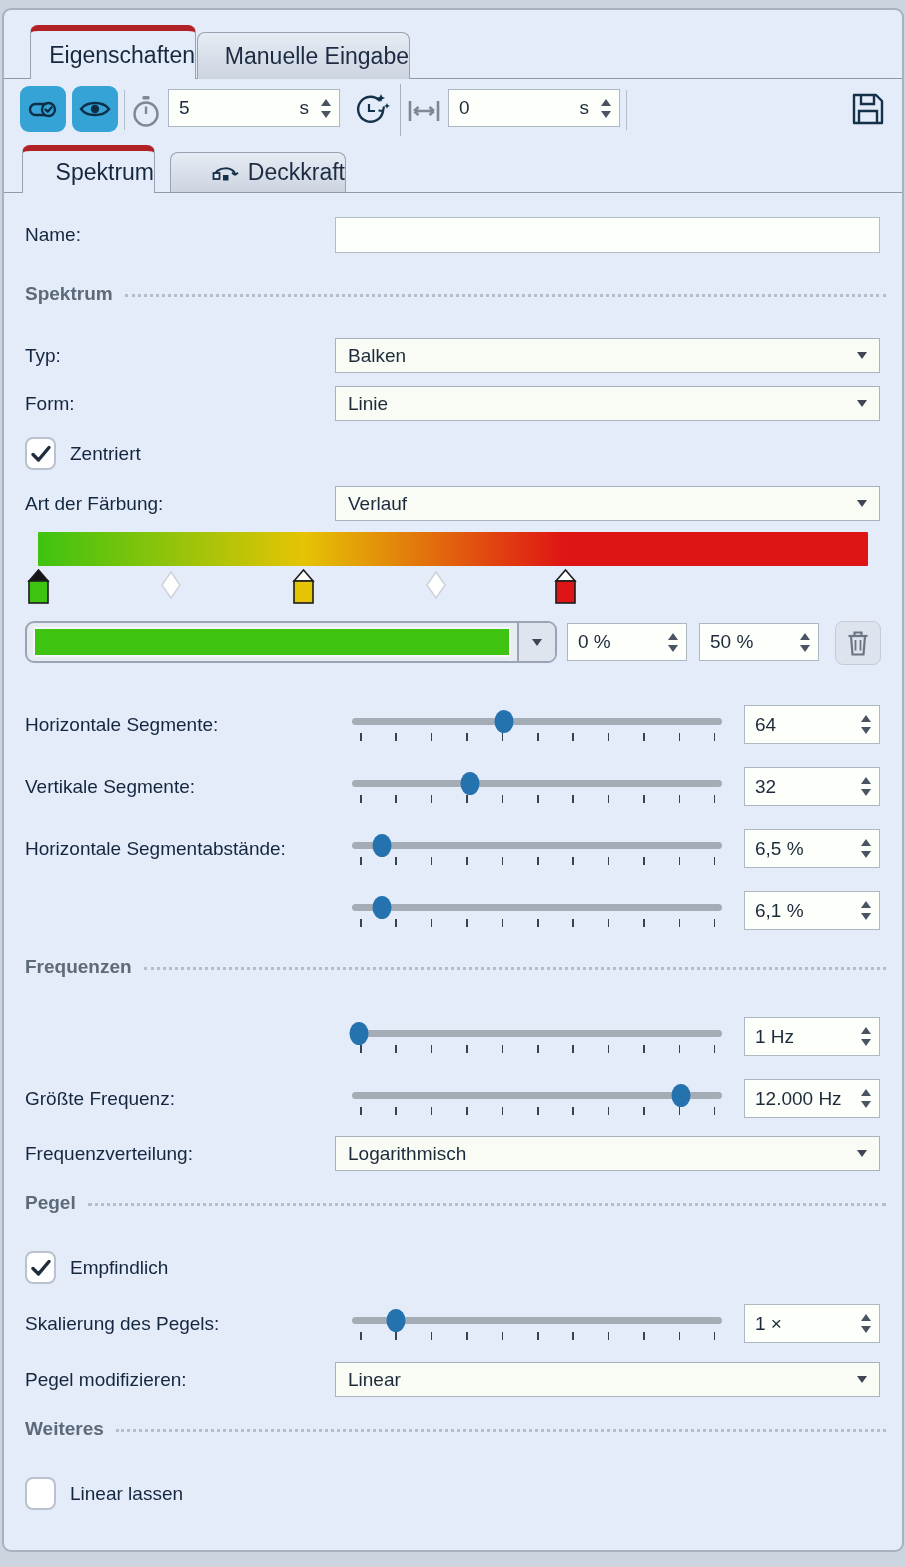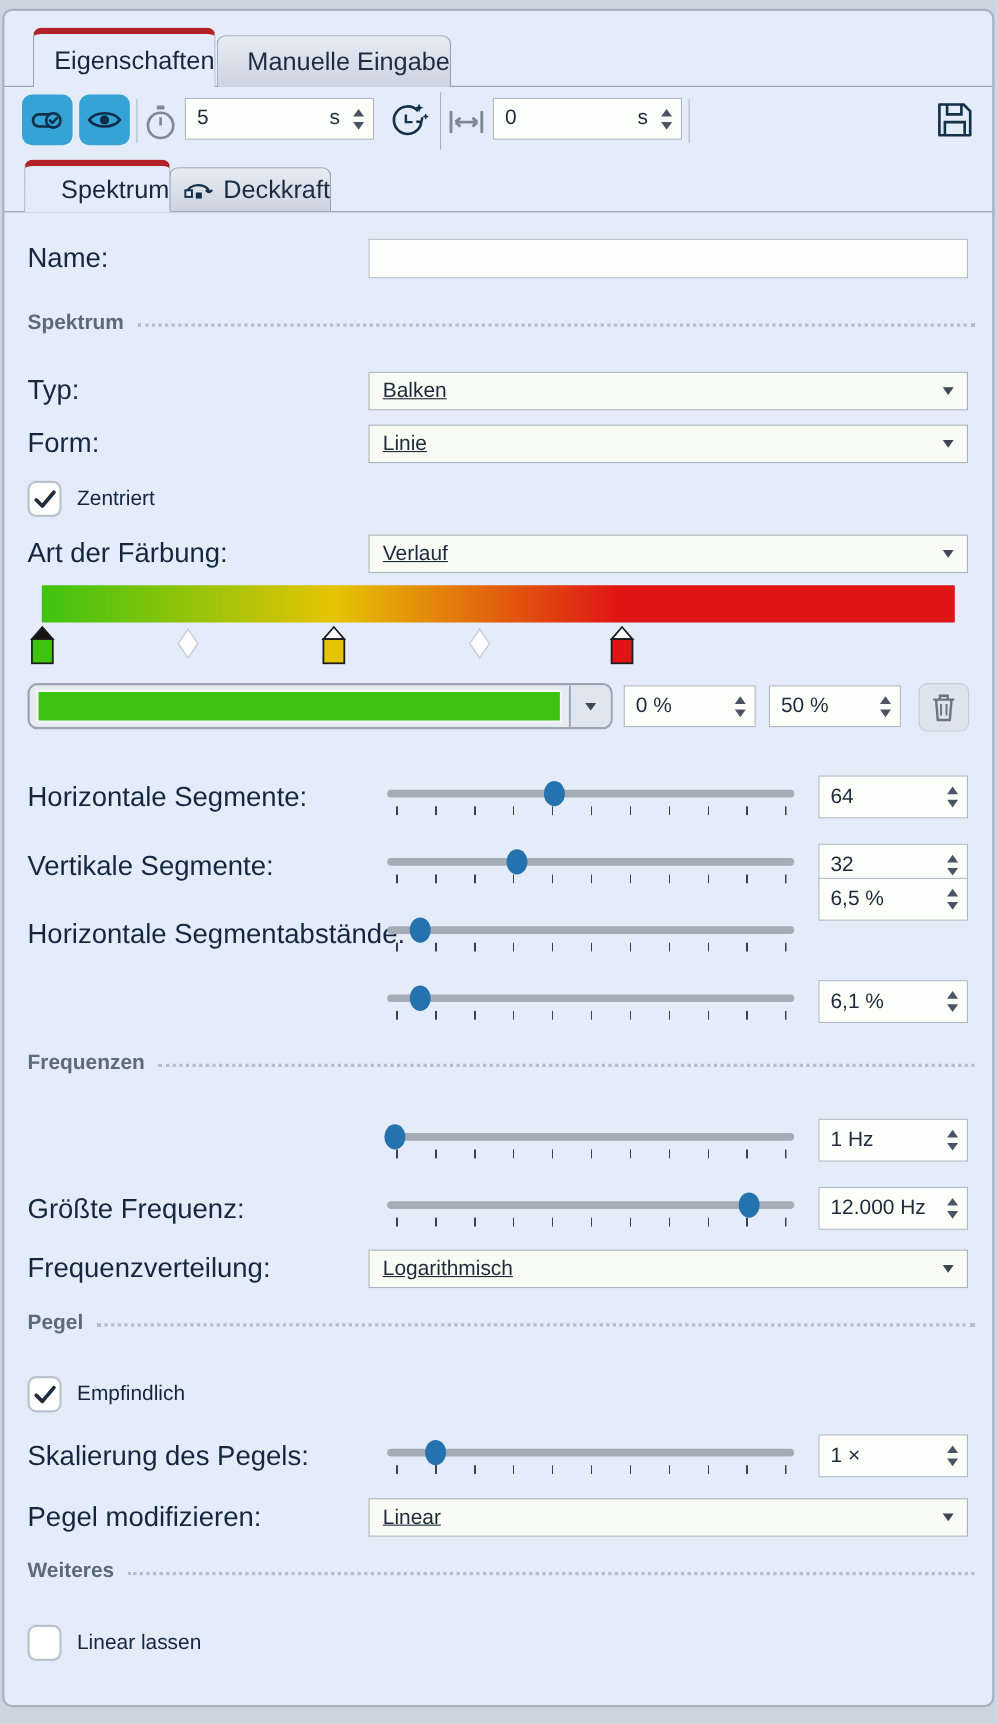--- a/index.html
+++ b/index.html
@@ -21,24 +21,24 @@
   .spin-val{flex:1;text-align:left;}
   .spin-unit{margin-right:10px;}
   .spin-arrows{display:flex;flex-direction:column;gap:5px;align-items:center;width:14px;}
   .sa-up{width:0;height:0;border-left:5px solid transparent;border-right:5px solid transparent;border-bottom:7px solid #4a5463;}
   .sa-down{width:0;height:0;border-left:5px solid transparent;border-right:5px solid transparent;border-top:7px solid #4a5463;}
   .bigbtn{position:absolute;box-sizing:border-box;border:1px solid #9aa4b4;border-radius:9px;background:linear-gradient(#dfe4ed,#ccd3df);
           display:flex;align-items:center;justify-content:center;gap:10px;font-size:20px;color:#16283e;cursor:pointer;}
   .combo-arrow{width:0;height:0;border-left:6px solid transparent;border-right:6px solid transparent;border-top:8px solid #2d3a4c;}
 
   
-  .flabel{position:absolute;left:21px;font-size:25px;color:#14273f;}
+  .flabel{position:absolute;left:21px;font-size:19px;color:#14273f;}
   .combo{position:absolute;left:331px;width:545px;height:35px;box-sizing:border-box;background:#f9fcf4;border:1px solid #a9b3bd;
          display:flex;align-items:center;padding:0 12px;font-size:19px;color:#1c2a3a;cursor:pointer;}
-  .combo .cval{flex:1;text-decoration:underline;}
+  .combo .cval{flex:1;}
   .combo .combo-arrow{border-left-width:5.5px;border-right-width:5.5px;border-top-width:7px;border-top-color:#3c4654;}
   .tinput{position:absolute;left:331px;box-sizing:border-box;background:#fcfffa;border:1px solid #b3bdc7;}
   .section{position:absolute;left:21px;right:16px;display:flex;align-items:center;gap:12px;height:24px;}
   .section-title{font-size:19px;font-weight:bold;color:#5d6a79;}
   .section-rule{flex:1;border-top:3px dotted #b4bec9;margin-top:3px;}
   .check-row{position:absolute;left:21px;display:flex;align-items:center;gap:14px;cursor:pointer;}
   .checkbox{width:31px;height:33px;box-sizing:border-box;border:2px solid #b9c2cd;border-radius:8px;background:#ffffff;display:flex;align-items:center;justify-content:center;}
   .checkbox svg{display:none;}
   .checkbox.on svg{display:block;}
   .check-label{font-size:19px;color:#14273f;}
@@ -141,21 +141,21 @@
   <svg class="abs" style="left:846px;top:81px;cursor:pointer" width="36" height="36" viewBox="0 0 36 36" fill="none" stroke="#14314a" stroke-width="2.4">
     <path d="M4 4 H26 L32 10 V32 H4 Z" stroke-linejoin="round"></path>
     <path d="M11 4 V13 H24 V4"></path>
     <path d="M9 32 V20 H27 V32"></path>
   </svg>
 
   <div class="pane-line" style="top:182px"></div>
   <div class="tab active" style="left:18px;top:135px;width:133px;height:48px">
     <span>Spektrum</span>
   </div>
-  <div class="tab inactive" style="left:150px;top:142px;width:147px;height:40px">
+  <div class="tab inactive" style="left:166px;top:142px;width:176px;height:40px">
     <svg width="28" height="26" viewBox="0 0 28 26" fill="none" stroke="#14314a" stroke-width="2">
       <path d="M4 16 C4 6 24 6 24 15"></path>
       <path d="M24 15 l-3 -2.2 M24 15 l3 -2.2"></path>
       <rect x="2.5" y="13" width="6" height="6" fill="#e7ecf4" stroke-width="1.8"></rect>
       <rect x="12" y="15" width="5.5" height="5.5" fill="#14314a" stroke="none"></rect>
     </svg>
     <span>Deckkraft</span>
   </div>
 
   <span class="flabel" style="top:207px;line-height:36px">Name:</span>
@@ -271,21 +271,21 @@
         <span class="sa-down"></span>
       </span>
   </div>
 
   <span class="flabel" style="top:819px;line-height:40px">Horizontale Segmentabstände:</span>
   <div class="slider" style="top:822px">
     <div class="track"></div>
     <div class="handle" style="left: 8%;"></div>
     <div class="ticks"></div>
   </div>
-  <div class="spinbox sspin" style="top:788px">
+  <div class="spinbox sspin" style="top:819px">
     <span class="spin-val">6,5 %</span>
     <span class="spin-arrows">
         <span class="sa-up"></span>
         <span class="sa-down"></span>
       </span>
   </div>
 
   <div class="slider" style="top:884px">
     <div class="track"></div>
     <div class="handle" style="left: 8%;"></div>

